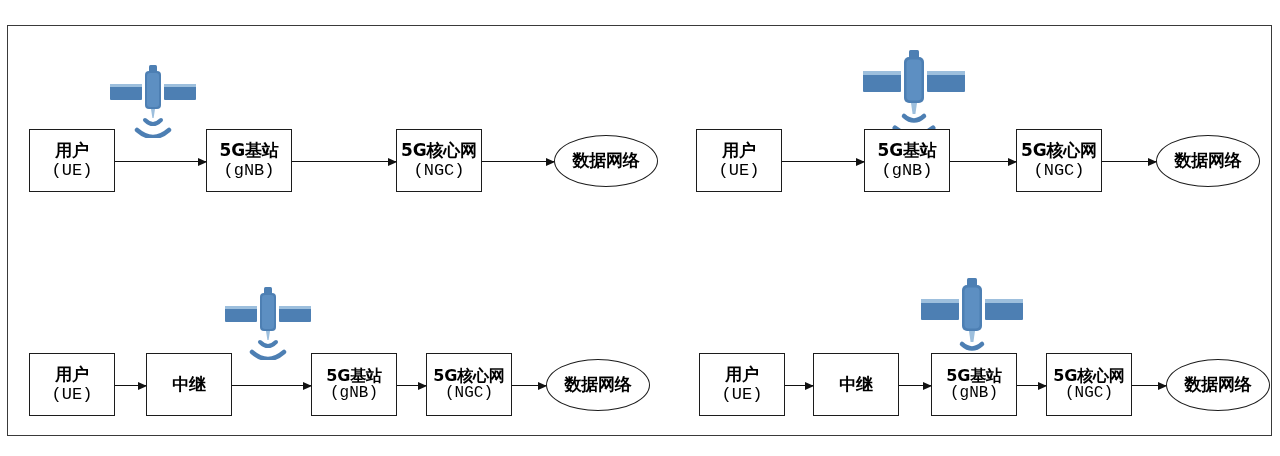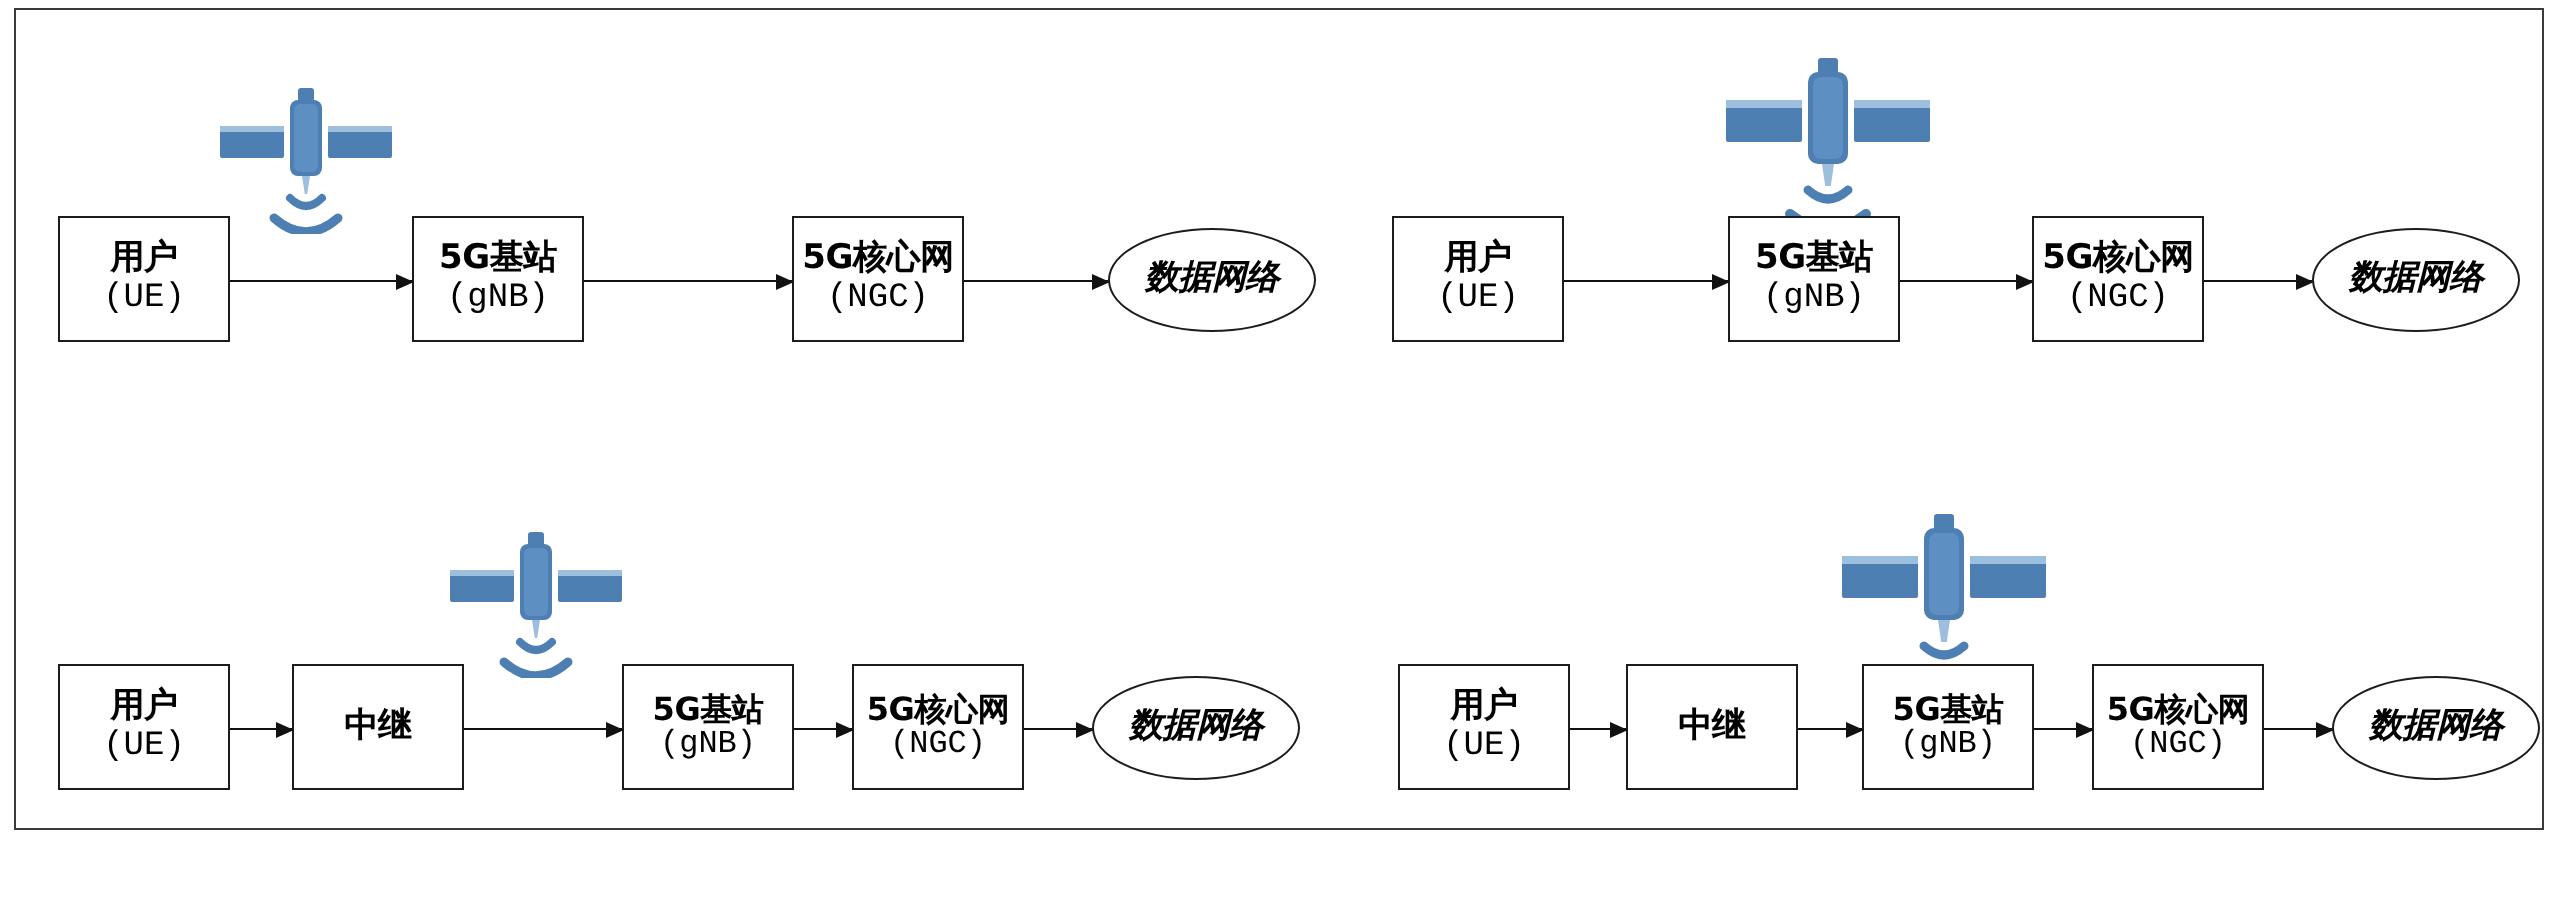--- a/index.html
+++ b/index.html
@@ -15,21 +15,21 @@
   }
   #canvas {
     position: relative;
     width: 1280px;
     height: 456px;
     background: #ffffff;
   }
   .frame {
     position: absolute;
     left: 7px;
-    top: 4px;
+    top: 25px;
     width: 1265px;
     height: 411px;
     border: 1px solid #3a3a3a;
     box-sizing: border-box;
     background: #ffffff;
   }
   
   .node {
     position: absolute;
     box-sizing: border-box;
@@ -41,21 +41,20 @@
     color: #000000;
     text-align: center;
     line-height: 1.12;
   }
   .node.rect {
     border: 1.4px solid #1c1c1c;
   }
   .node.ellipse {
     border: 1.4px solid #1c1c1c;
     border-radius: 50%;
-    font-style: italic;
   }
   .node .ln {
     display: block;
     white-space: nowrap;
   }
   .node .ln.cn {
     font-family: "DejaVu Sans", "Liberation Sans", sans-serif;
     font-weight: 700;
     letter-spacing: -0.2px;
   }

